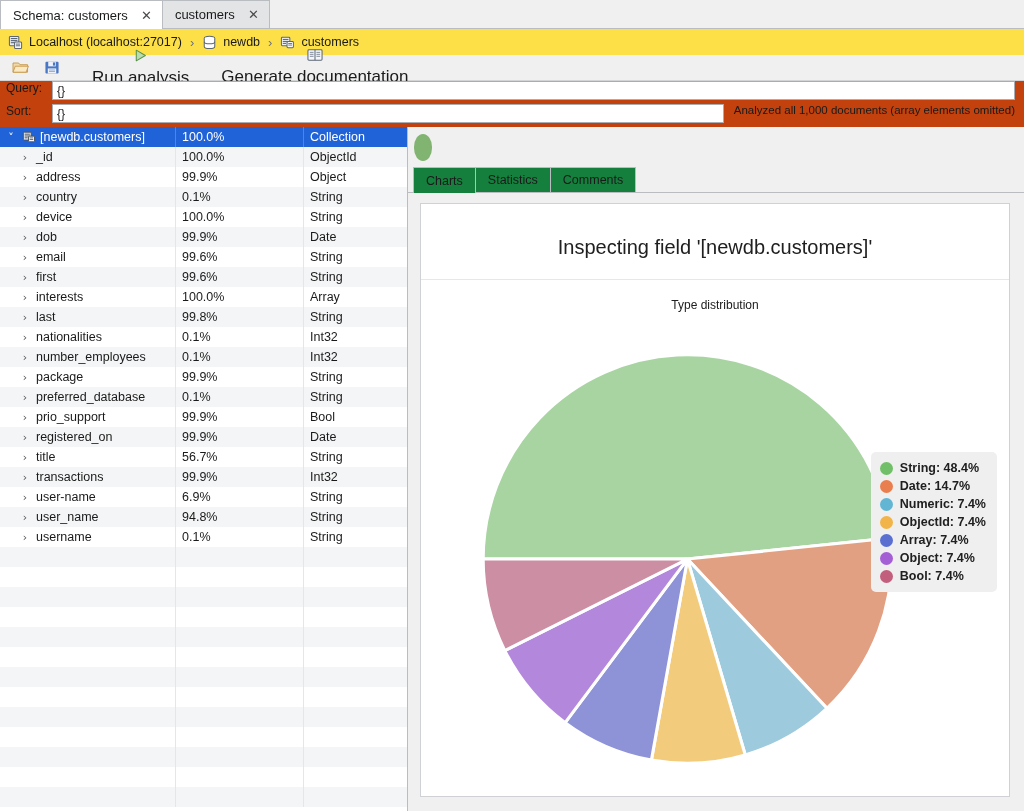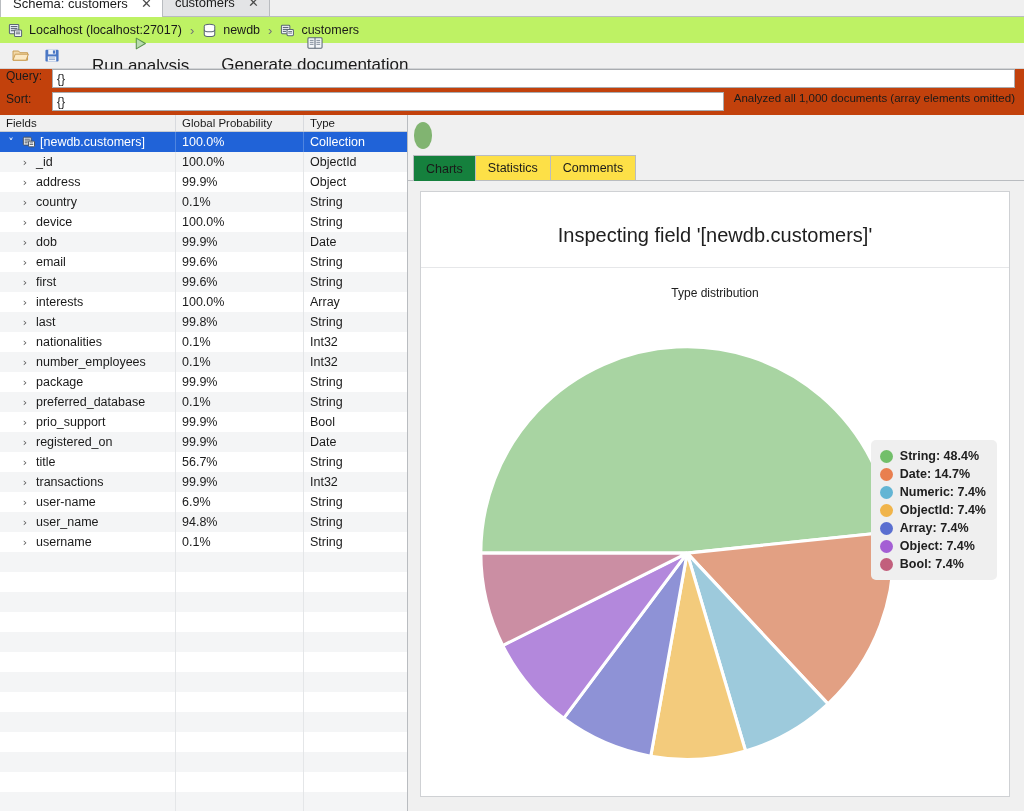--- a/index.html
+++ b/index.html
@@ -10,21 +10,21 @@
     background: #f0f0f0;
     font-family: "Liberation Sans", sans-serif;
     font-size: 12px;
     color: #1a1a1a;
     -webkit-font-smoothing: antialiased;
   }
   .app { width: 1024px; height: 811px; display: flex; flex-direction: column; background:#f0f0f0; }
 
   
   .tabstrip {
-    height: 17px;
+    height: 29px;
     background: #f0f0f0;
     display: flex;
     align-items: flex-end;
     border-bottom: 1px solid #b9bcc0;
     padding-left: 0px;
   }
   .wtab {
     height: 28px;
     display: flex; align-items: center;
     padding: 0 9px 0 12px;
@@ -49,21 +49,21 @@
     width: 13px; text-align: center;
   }
 
   
   .crumbbar {
     height: 26px;
     display: flex; align-items: center;
     padding: 0 8px;
     gap: 7px;
     font-size: 12.5px;
-    background: #bef264;
+    background: #fde047;
   }
   .crumb { display: flex; align-items: center; gap: 6px; white-space: nowrap; }
   .sep { color: #6e7176; font-size: 13px; padding: 0 1px; }
 
   
   .toolbar {
     height: 26px;
     display: flex; align-items: center;
     padding: 0 8px; gap: 7px;
     background: #f0f0f0;
@@ -145,21 +145,21 @@
   .tabrow {
     height: 26px; display: flex; align-items: flex-end;
     padding-left: 5px;
     border-bottom: 1px solid #b9bcc0;
     background: #f0f0f0;
   }
   .ptab {
     height: 25px; padding: 0 12px;
     display: flex; align-items: center;
     font-size: 12.5px;
-    background: #fde047;
+    background: #15803d;
     border: 1px solid #b9bcc0;
     border-bottom: none;
     margin-right: -1px;
     cursor: default;
   }
   .ptab.active { background: #15803d; margin-bottom: -1px; height: 26px; z-index: 2; }
 
   .chartarea { flex: 1; padding: 10px 14px 14px 12px; min-height: 0; background:#f0f0f0;}
   .chartcard {
     width: 100%; height: 100%;
@@ -310,25 +310,20 @@
 
   <div class="qrow">
     <span class="qlabel">Sort:</span>
     <div class="qinput">{}</div>
     <span class="analyzed">Analyzed all 1,000 documents (array elements omitted)</span>
   </div>
 
   <div class="main">
 
     <div class="leftpane">
-      <div class="thead">
-        <div class="th c1">Fields</div>
-        <div class="th c2">Global Probability</div>
-        <div class="th c3">Type</div>
-      </div>
       <div class="tbody" id="fields-body">
           <div class="trow sel">
             <div class="cell c1">
               <span class="arrow">˅</span>
               <span style="display: flex;">
                 <svg width="14" height="14" viewBox="0 0 16 16">
                   <rect x="1.5" y="2.5" width="9" height="9" rx="1" fill="#eef1f5" stroke="#47505c" stroke-width="1.1"></rect>
                   <rect x="3" y="4.2" width="6" height="1.1" fill="#47505c"></rect>
                   <rect x="3" y="6.3" width="6" height="1.1" fill="#47505c"></rect>
                   <rect x="3" y="8.4" width="3.5" height="1.1" fill="#47505c"></rect>

